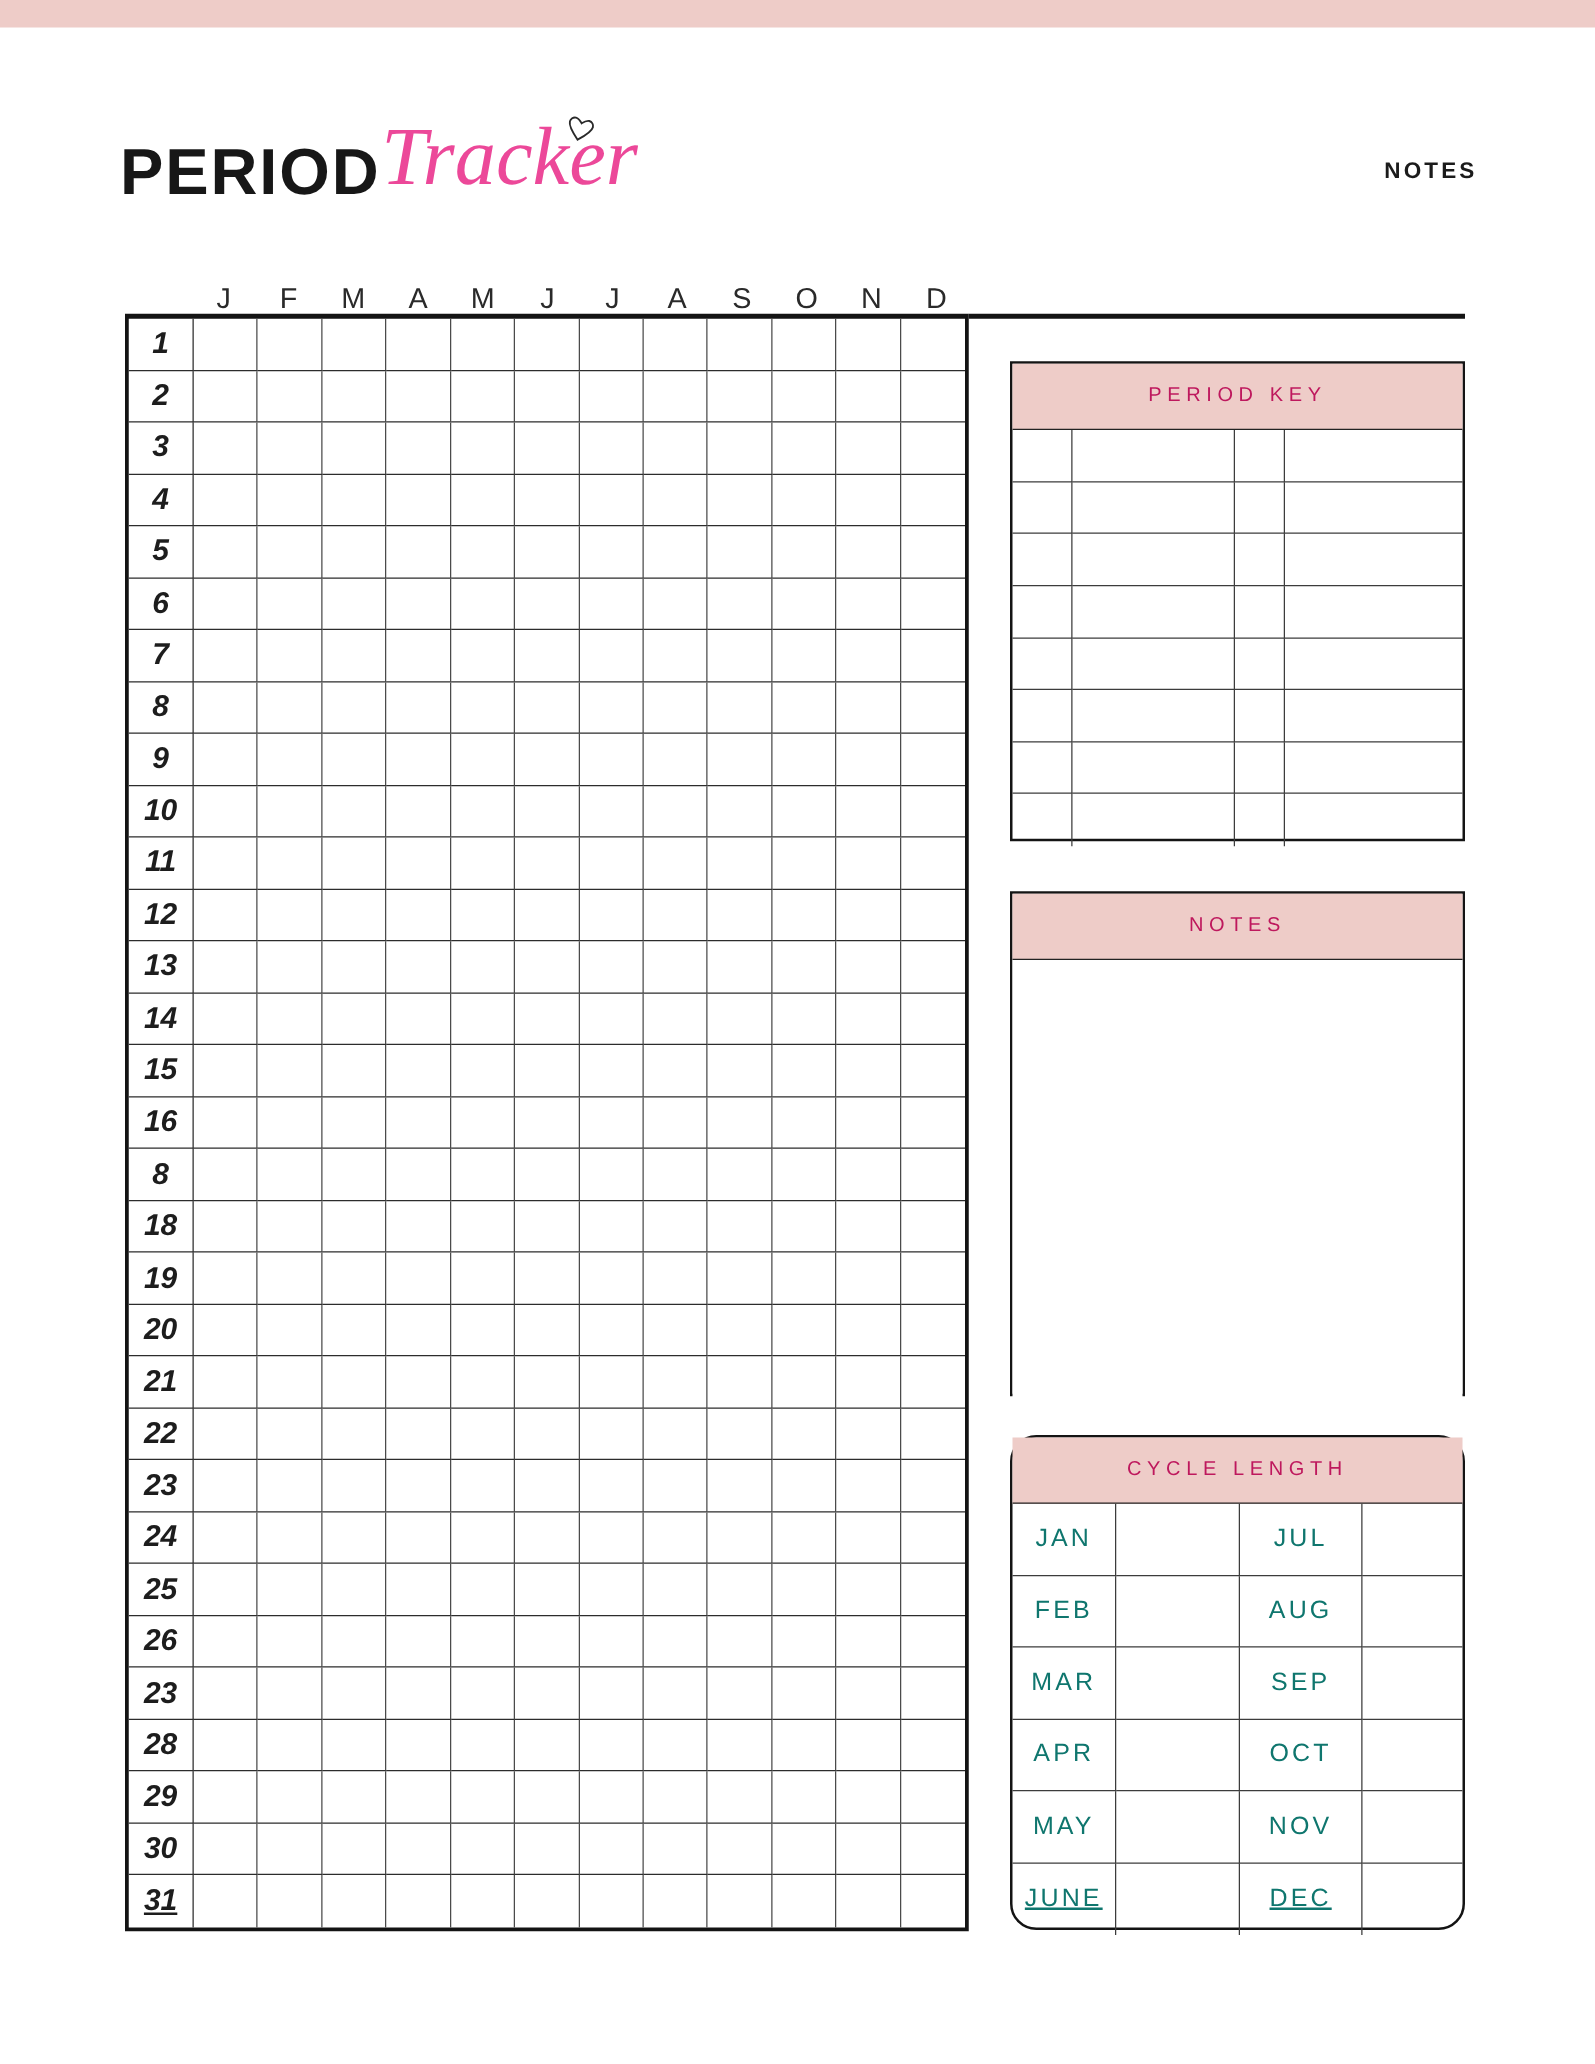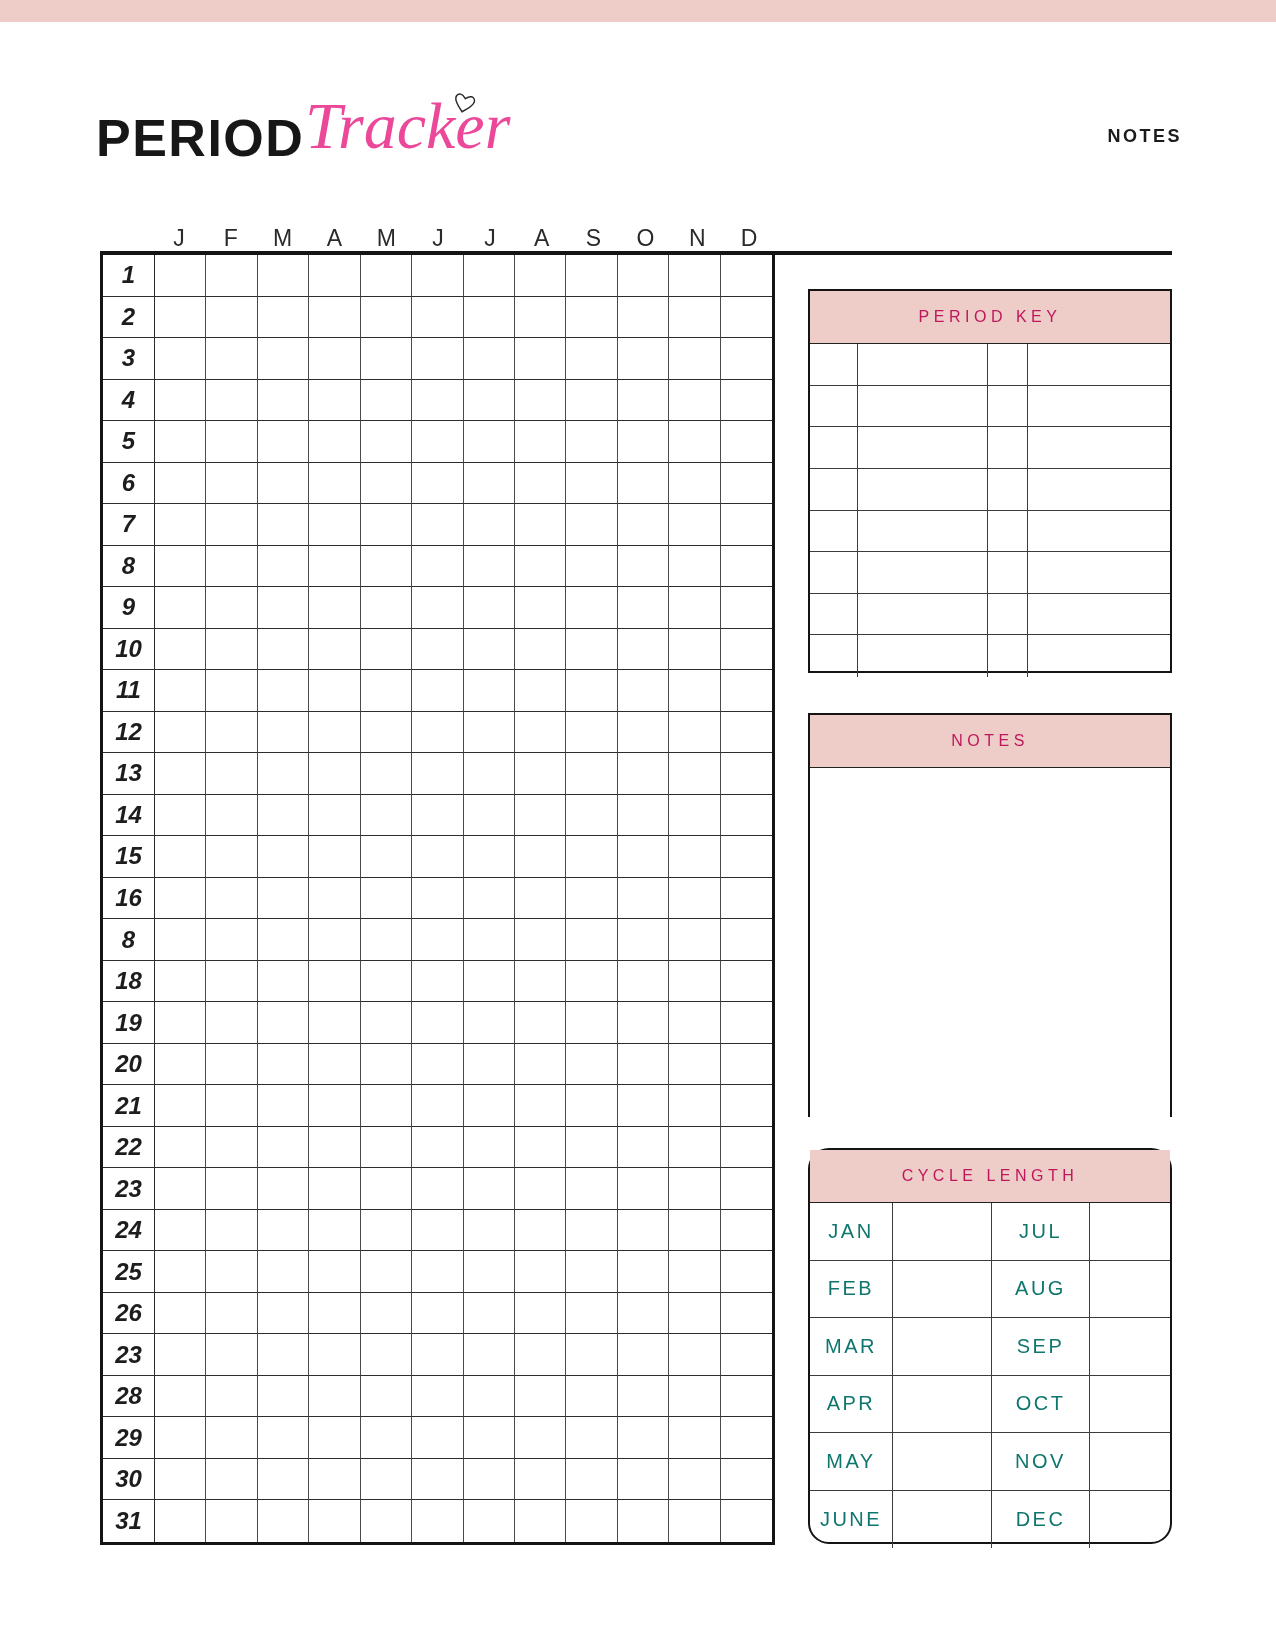--- a/index.html
+++ b/index.html
@@ -44,21 +44,21 @@
     display: grid; grid-template-columns: 52px repeat(12, 1fr); grid-auto-rows: 1fr;
     background: #ffffff;
   }
   .day-label {
     border-right: 1.6px solid #2c2c2c; border-bottom: 1.6px solid #2c2c2c;
     display: flex; align-items: center; justify-content: center;
     font-style: italic; font-weight: 700; font-size: 24px; color: #1d1d1d;
   }
   .grid-cell { border-right: 1px solid #4a4a4a; border-bottom: 1.6px solid #2c2c2c; }
   .grid-cell.last-col { border-right: none; }
-  .last-row { border-bottom: none !important; }
+  .last-row { border-bottom: none !important; text-decoration: underline; }
 
   
   .top-rule { position: absolute; left: 775px; top: 251px; width: 397px; height: 4px; background: #141414; }
 
   
   .side-box { position: absolute; left: 808px; width: 364px; border: 2.5px solid #141414; background: #ffffff; }
   .box-header {
     height: 53px; display: flex; align-items: center; justify-content: center;
     font-size: 16px; font-weight: 400; letter-spacing: 4.5px; color: #be185d;
     border-bottom: 1.6px solid #222222;

